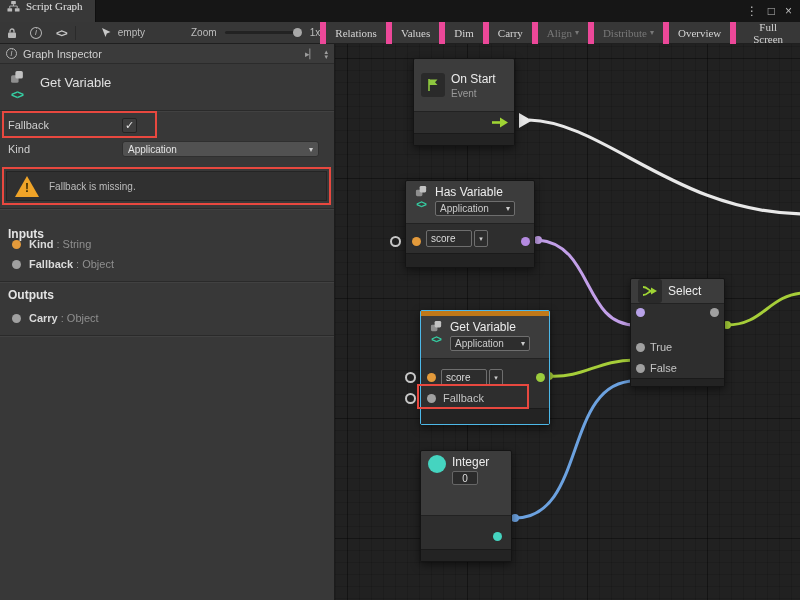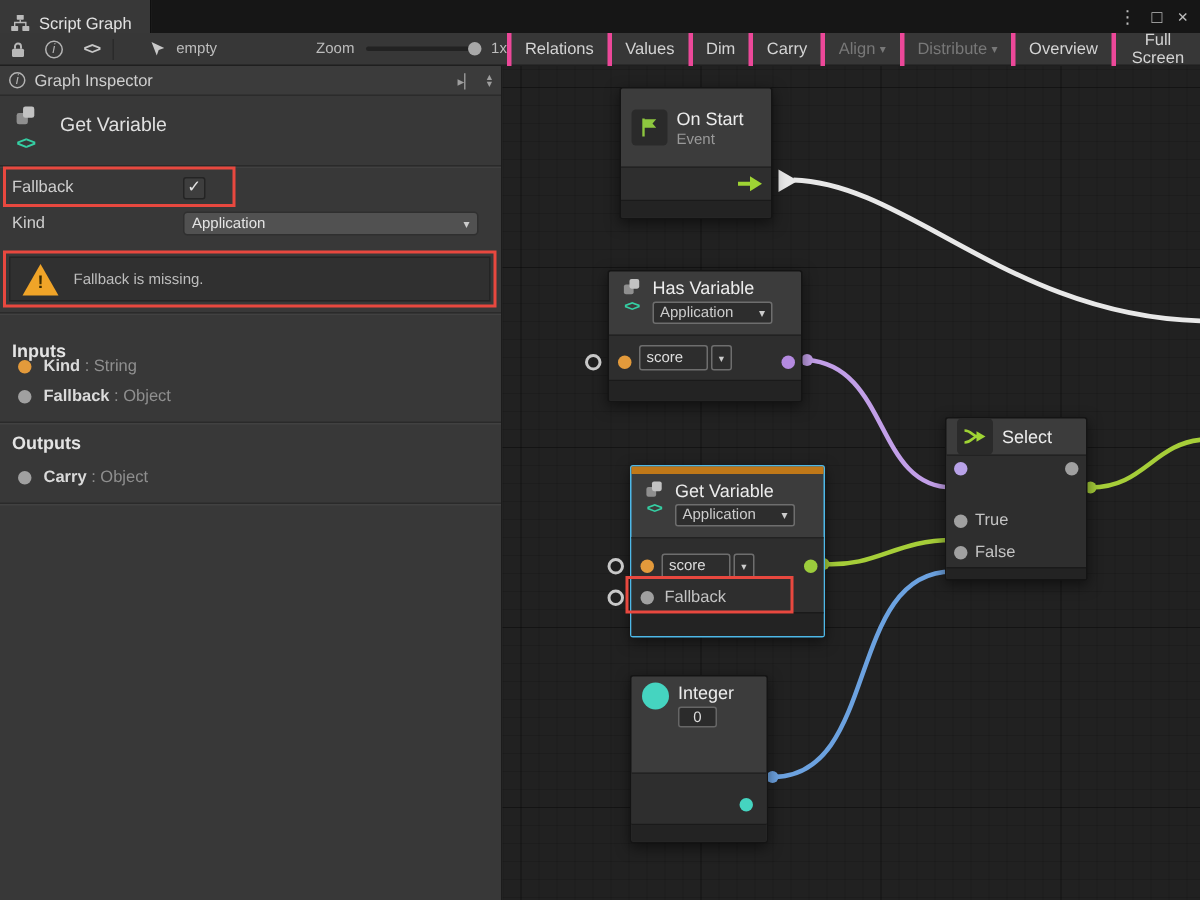--- a/index.html
+++ b/index.html
@@ -1,36 +1,36 @@
 <!DOCTYPE html>
 <html><head>
 <meta charset="utf-8">
 <style>
   * { box-sizing: border-box; margin: 0; padding: 0; }
   body { margin:0; background:#000; font-family:"Liberation Sans", sans-serif; }
   .window { position:relative; width:800px; height:600px; background:#282828; overflow:hidden; color:#d4d4d4; }
 
   
   .titlebar { position:absolute; left:0; top:0; width:800px; height:22px; background:#161616; display:flex; align-items:stretch; }
-  .tab { display:flex; align-items:flex-end; gap:6px; padding:0 12px 0 7px; background:#383838; border-right:1px solid #0f0f0f; }
+  .tab { display:flex; align-items:flex-start; gap:6px; padding:0 12px 0 7px; background:#383838; border-right:1px solid #0f0f0f;font-family:Liberation Serif, serif; }
   .tab-label { font-size:11px; color:#e2e2e2; }
   .titlebar-buttons { margin-left:auto; display:flex; align-items:center; gap:10px; padding-right:8px; color:#bdbdbd; }
   .tb-btn { font-size:12px; line-height:1; cursor:default; }
 
   
   .toolbar { position:absolute; left:0; top:22px; width:800px; height:22px; background:#373737; border-bottom:1px solid #1f1f1f; display:flex; align-items:center; }
   .tool-icon { display:flex; align-items:center; justify-content:center; }
   .info-circle { width:12px; height:12px; border:1px solid #b4b4b4; border-radius:50%; color:#b4b4b4; font-size:9px; font-style:italic; display:flex; align-items:center; justify-content:center; line-height:1; }
   .code-glyph { color:#c8c8c8; font-size:11px; font-weight:bold; letter-spacing:-1px; }
   .tool-label { font-size:10px; color:#bdbdbd;text-align:center; }
   .tool-sep { width:1px; height:14px; background:#2a2a2a; margin:0 8px; }
   .zoom-slider { position:relative; width:78px; height:3px; background:#222; border-radius:2px; margin:0 8px; }
   .zoom-handle { position:absolute; left:68px; top:-3px; width:9px; height:9px; border-radius:50%; background:#a8a8a8; }
   .toolbar-buttons { margin-left:auto; display:flex; height:22px; }
-  .tbtn { background:transparent; border:none; border-left:3px solid #ec4899; color:#d4d4d4; font-size:11px; font-family:Liberation Sans, sans-serif; height:22px; padding:0 9px; display:flex; align-items:center; gap:3px; cursor:default; }
+  .tbtn { background:transparent; border:none; border-left:6px solid #ec4899; color:#d4d4d4; font-size:11px; font-family:Liberation Serif, serif; height:22px; padding:0 9px; display:flex; align-items:center; gap:3px; cursor:default; }
   .tbtn.disabled { color:#787878; }
   .caret { font-size:8px; }
 
   
   .inspector { position:absolute; left:0; top:44px; width:335px; height:556px; background:#383838; border-right:1px solid #1c1c1c; }
   .insp-header { position:absolute; left:0; top:0; width:100%; height:20px; background:#3b3b3b; border-bottom:1px solid #2b2b2b; display:flex; align-items:center; gap:6px; padding:0 6px; }
   .insp-title { font-size:11px; color:#cfcfcf; }
   .insp-header-icons { margin-left:auto; display:flex; gap:8px; color:#9e9e9e; font-size:9px; align-items:center; }
   .insp-hicon.stack { display:flex; flex-direction:column; line-height:5px; font-size:7px; }
   .insp-node-icons { position:absolute; left:8px; top:26px; width:18px; display:flex; flex-direction:column; gap:3px; align-items:center; }
@@ -123,21 +123,21 @@
     </span>
     <span class="tool-icon info-circle" style="margin-left:12px">i</span>
     <span class="tool-icon code-glyph" style="margin-left:14px">&lt;&gt;</span>
     <span class="tool-sep"></span>
     <span class="tool-icon" style="margin-left:16px">
       <svg width="12" height="12" viewBox="0 0 12 12">
           <path d="M2 1l3.5 9 1.3-3.6L10.5 5z" fill="#c8c8c8"></path>
         </svg>
     </span>
     <span class="tool-label" style="margin-left:6px">empty</span>
-    <span class="tool-label" style="margin-left:66px">Zoom</span>
+    <span class="tool-label" style="margin-left:46px">Zoom</span>
     <span class="zoom-slider">
         <span class="zoom-handle"></span>
       </span>
     <span class="tool-label">1x</span>
     <div class="toolbar-buttons">
       <button class="tbtn">Relations</button>
       <button class="tbtn">Values</button>
       <button class="tbtn">Dim</button>
       <button class="tbtn">Carry</button>
       <button class="tbtn disabled">

